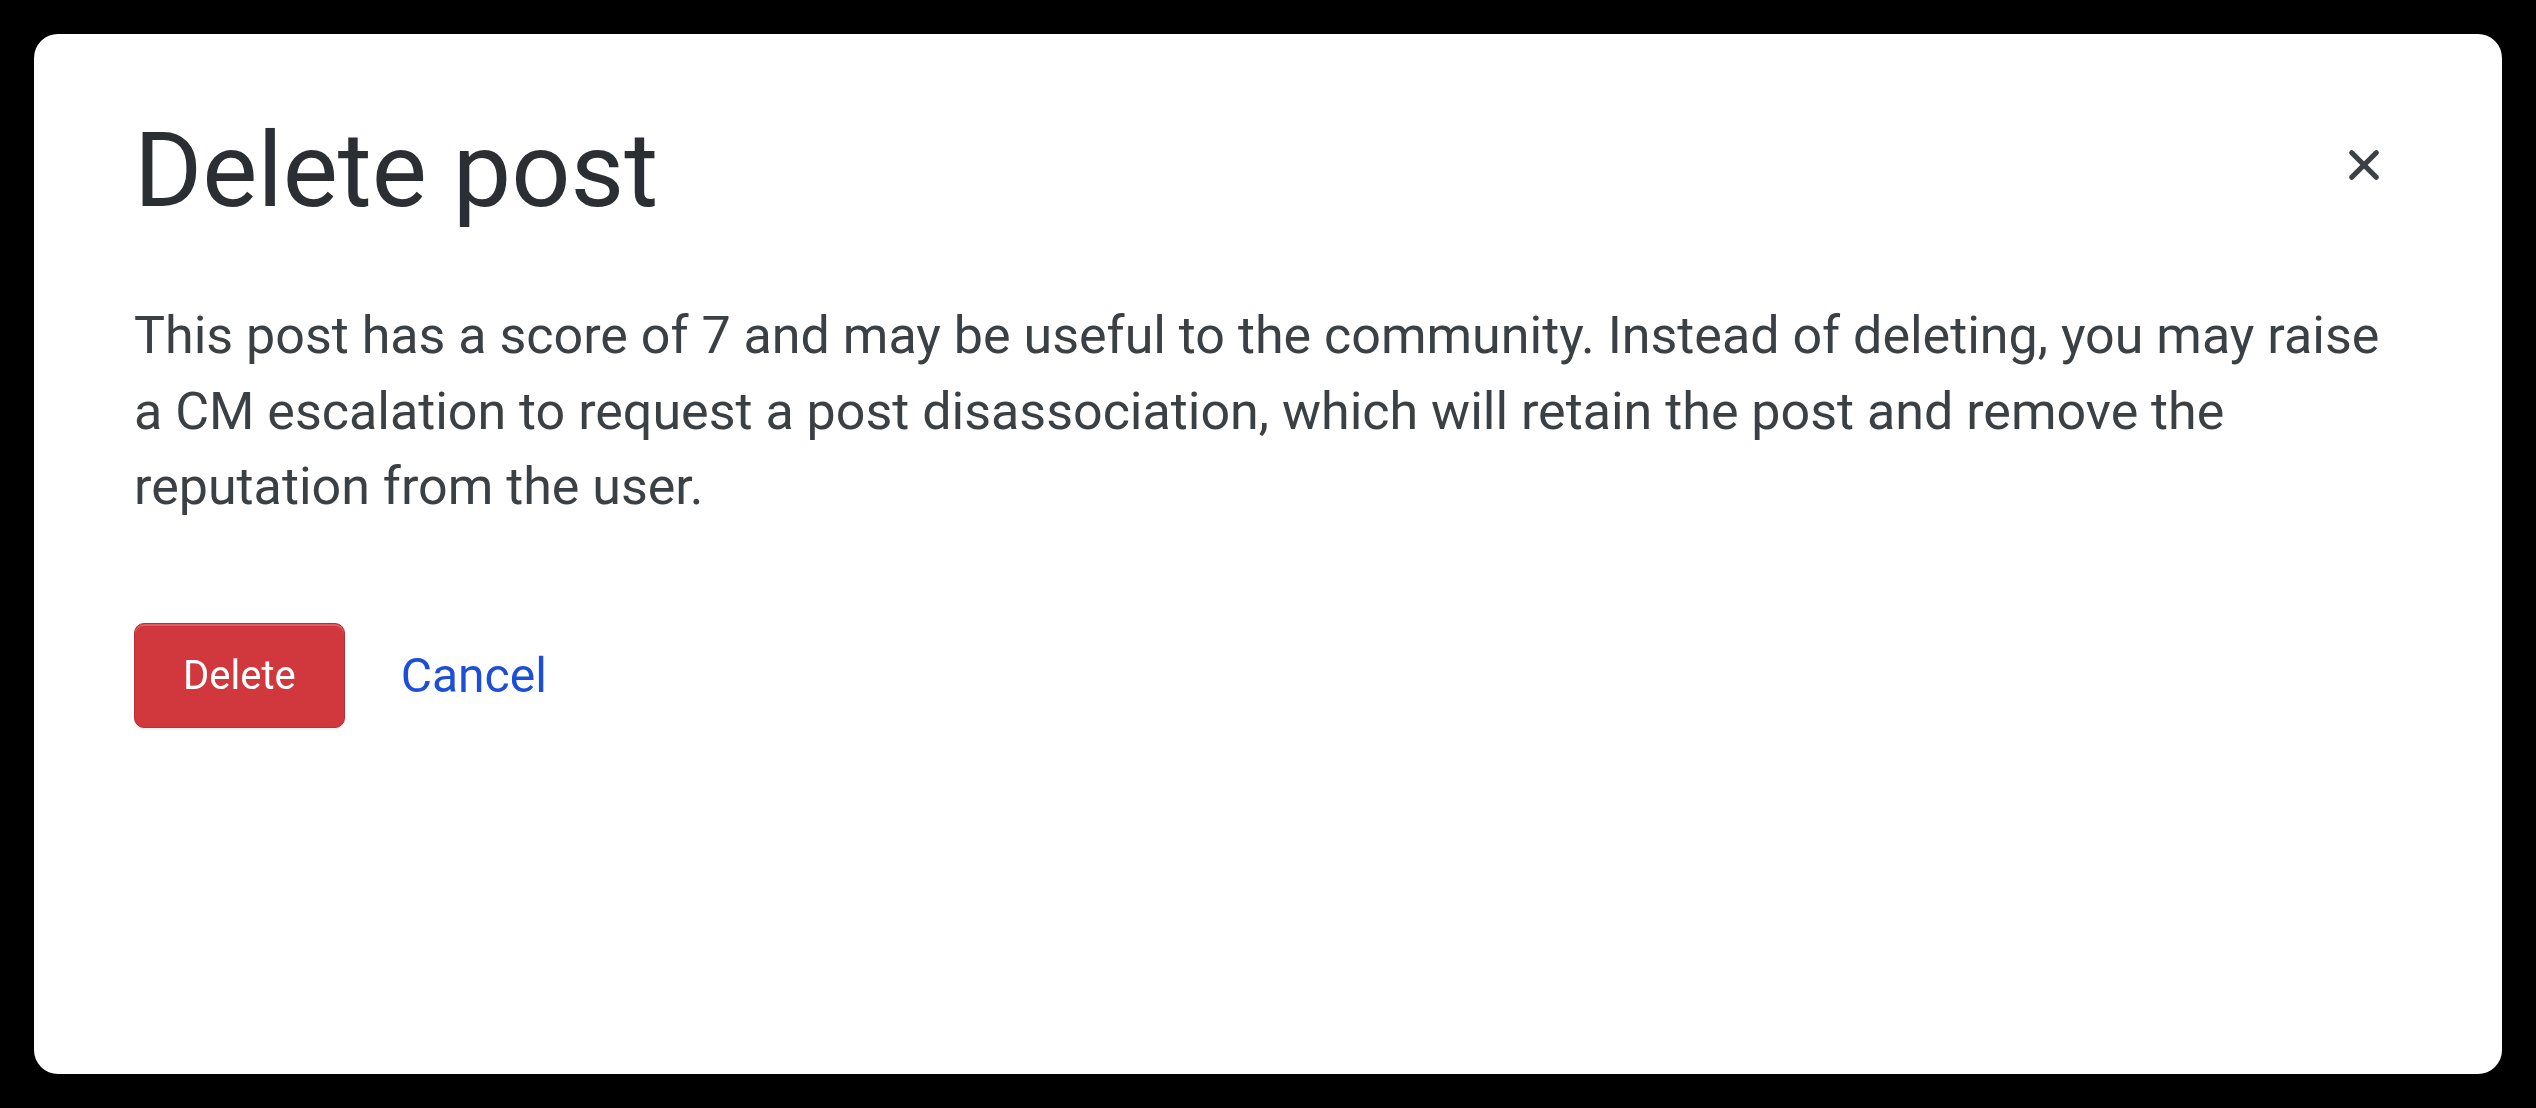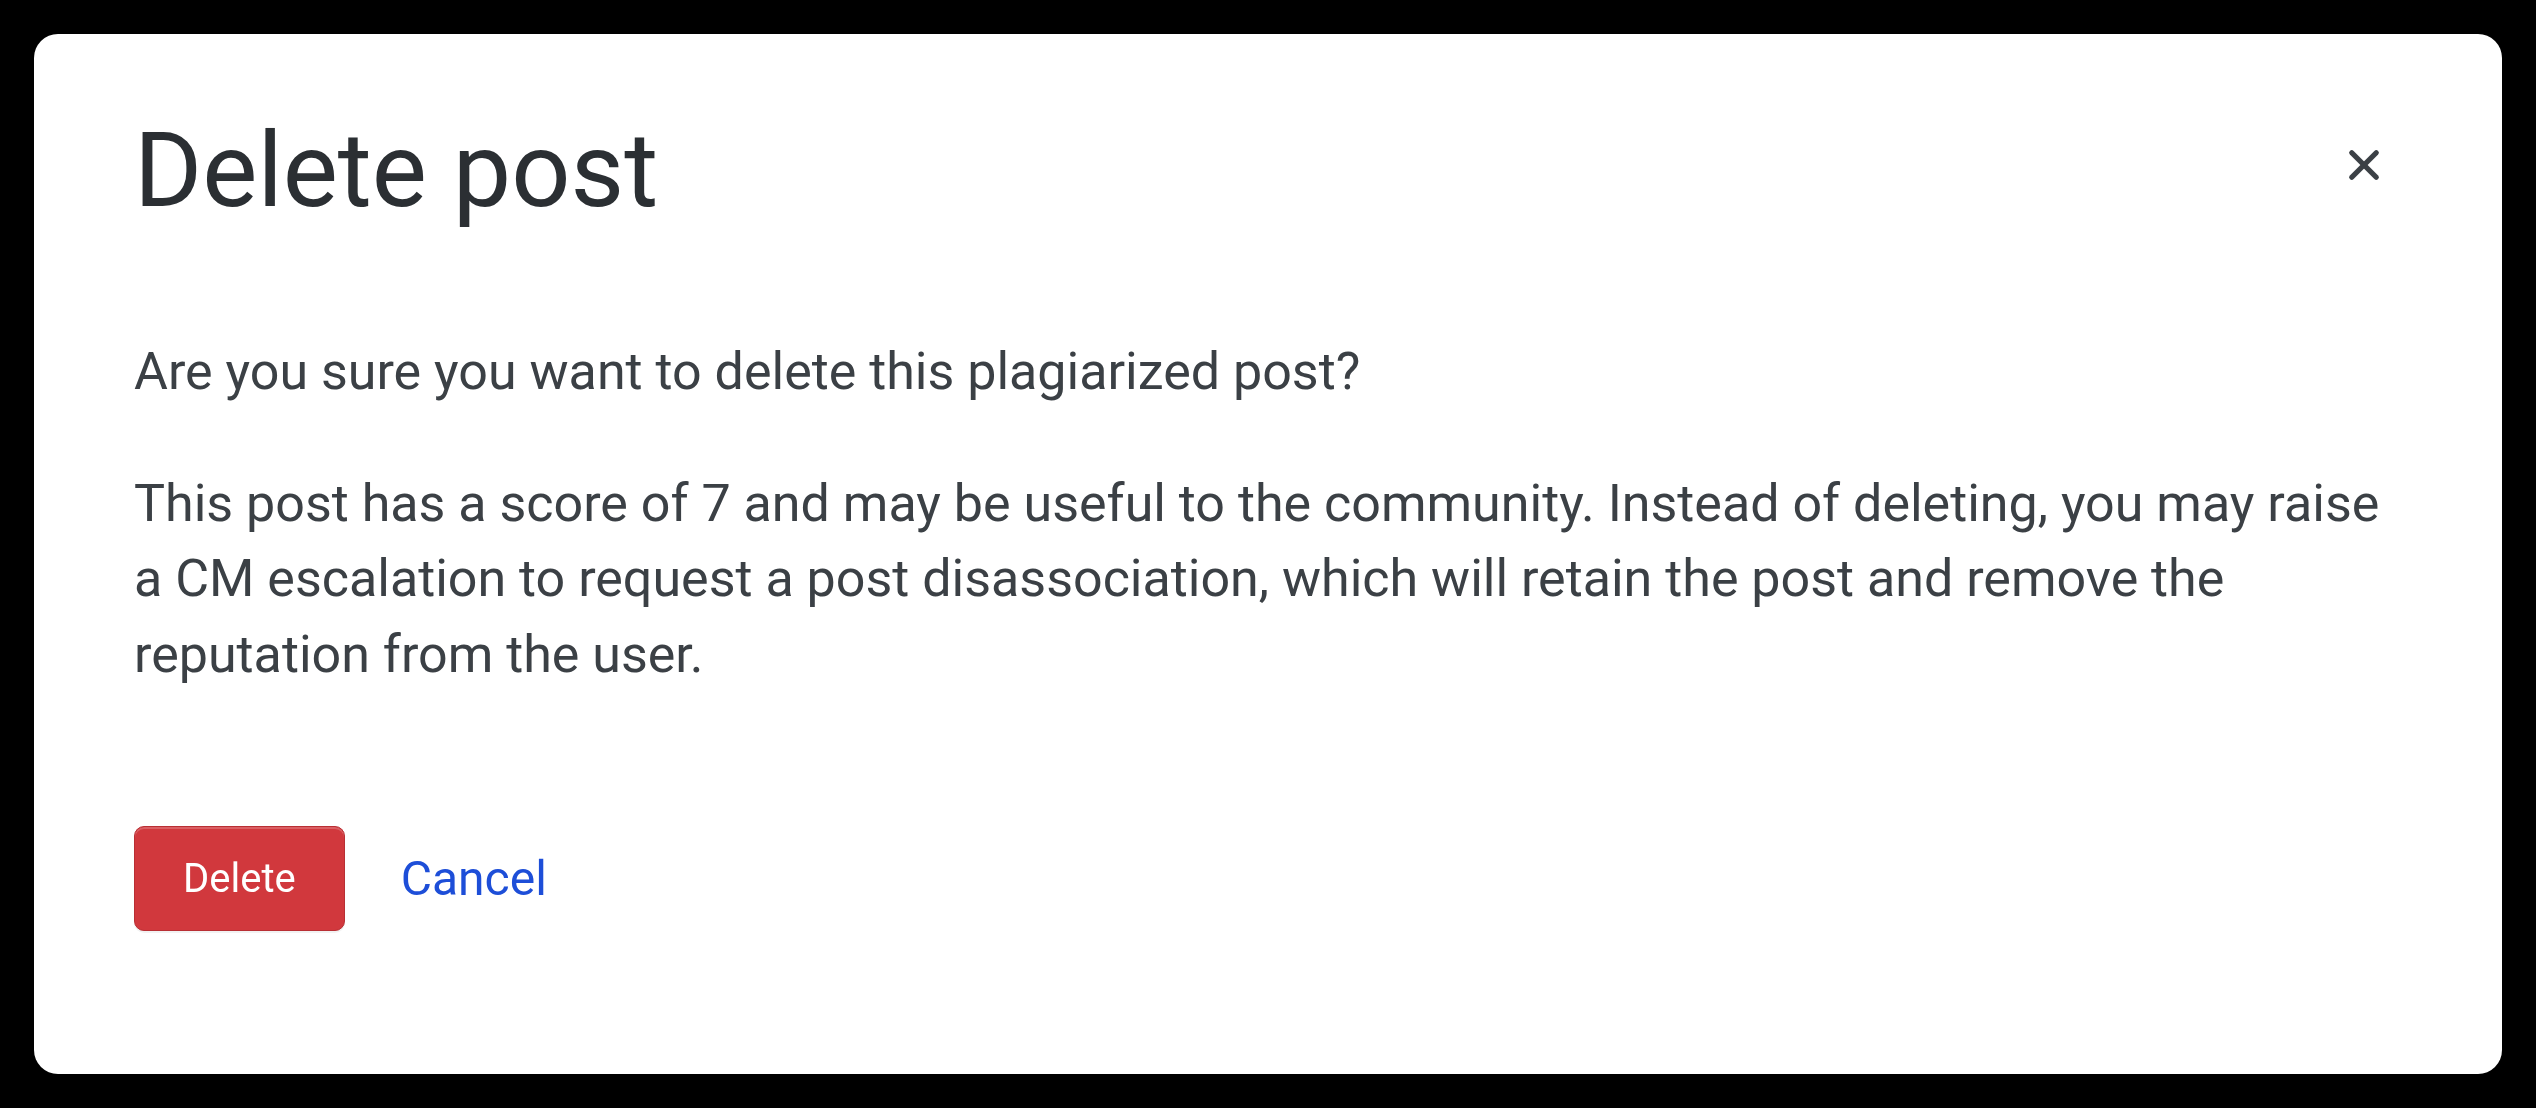--- a/index.html
+++ b/index.html
@@ -19,21 +19,20 @@
     .dialog {
       background: #fff;
       border-radius: 24px;
       width: 2468px;
       height: 1040px;
       padding: 80px 100px 80px 100px;
       box-shadow: 0 30px 80px rgba(0,0,0,0.5), 0 0 0 1px rgba(0,0,0,0.05);
       position: relative;
       display: flex;
       flex-direction: column;
-      gap: 36px;
     }
     .dialog-header {
       position: relative;
       margin-bottom: 70px;
     }
     .dialog-title {
       font-size: 104px;
       font-weight: 400;
       color: #2b2f33;
       line-height: 1.1;
@@ -103,20 +102,19 @@
     <button class="close-btn">
       <span>
         <svg viewBox="0 0 24 24" fill="none" stroke="currentColor" stroke-width="3" stroke-linecap="round">
           <line x1="5" y1="5" x2="19" y2="19"></line>
           <line x1="19" y1="5" x2="5" y2="19"></line>
         </svg>
       </span>
     </button>
   </div>
   <div class="dialog-body">
-    <p>Are you sure you want to delete this plagiarized post?</p>
     <p>This post has a score of 7 and may be useful to the community. Instead of deleting, you may raise a CM escalation to request a post disassociation, which will retain the post and remove the reputation from the user.</p>
   </div>
   <div class="dialog-footer">
     <button class="btn-primary">Delete</button>
     <button class="btn-link">Cancel</button>
   </div>
 </div>
 
 </body></html>

